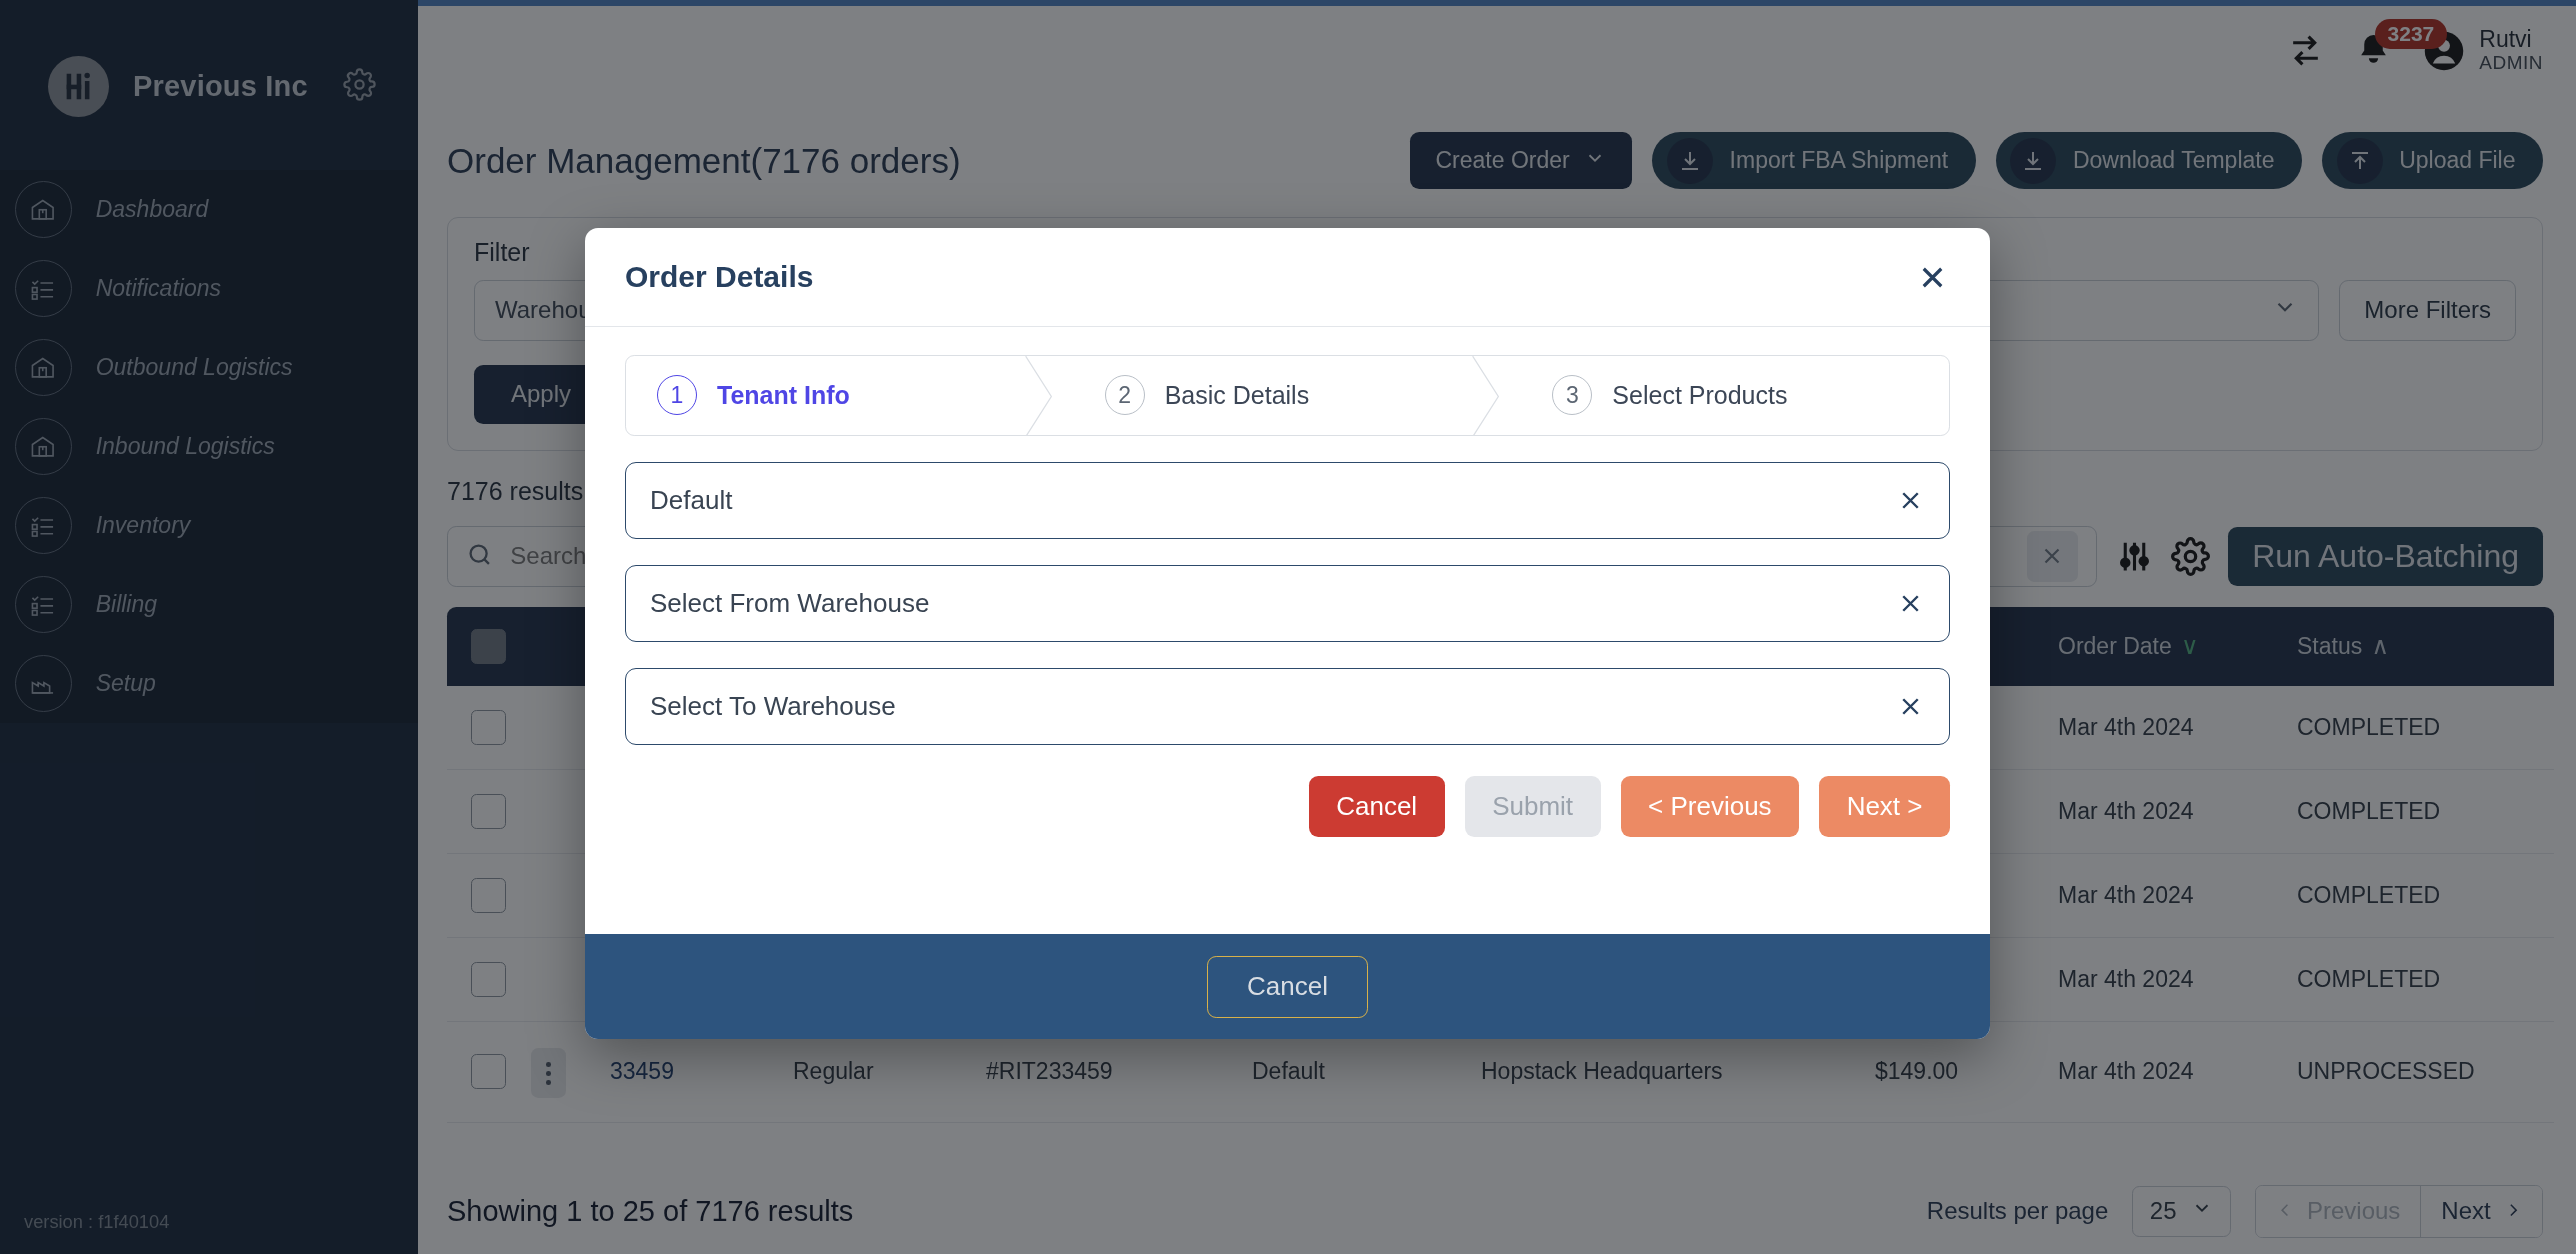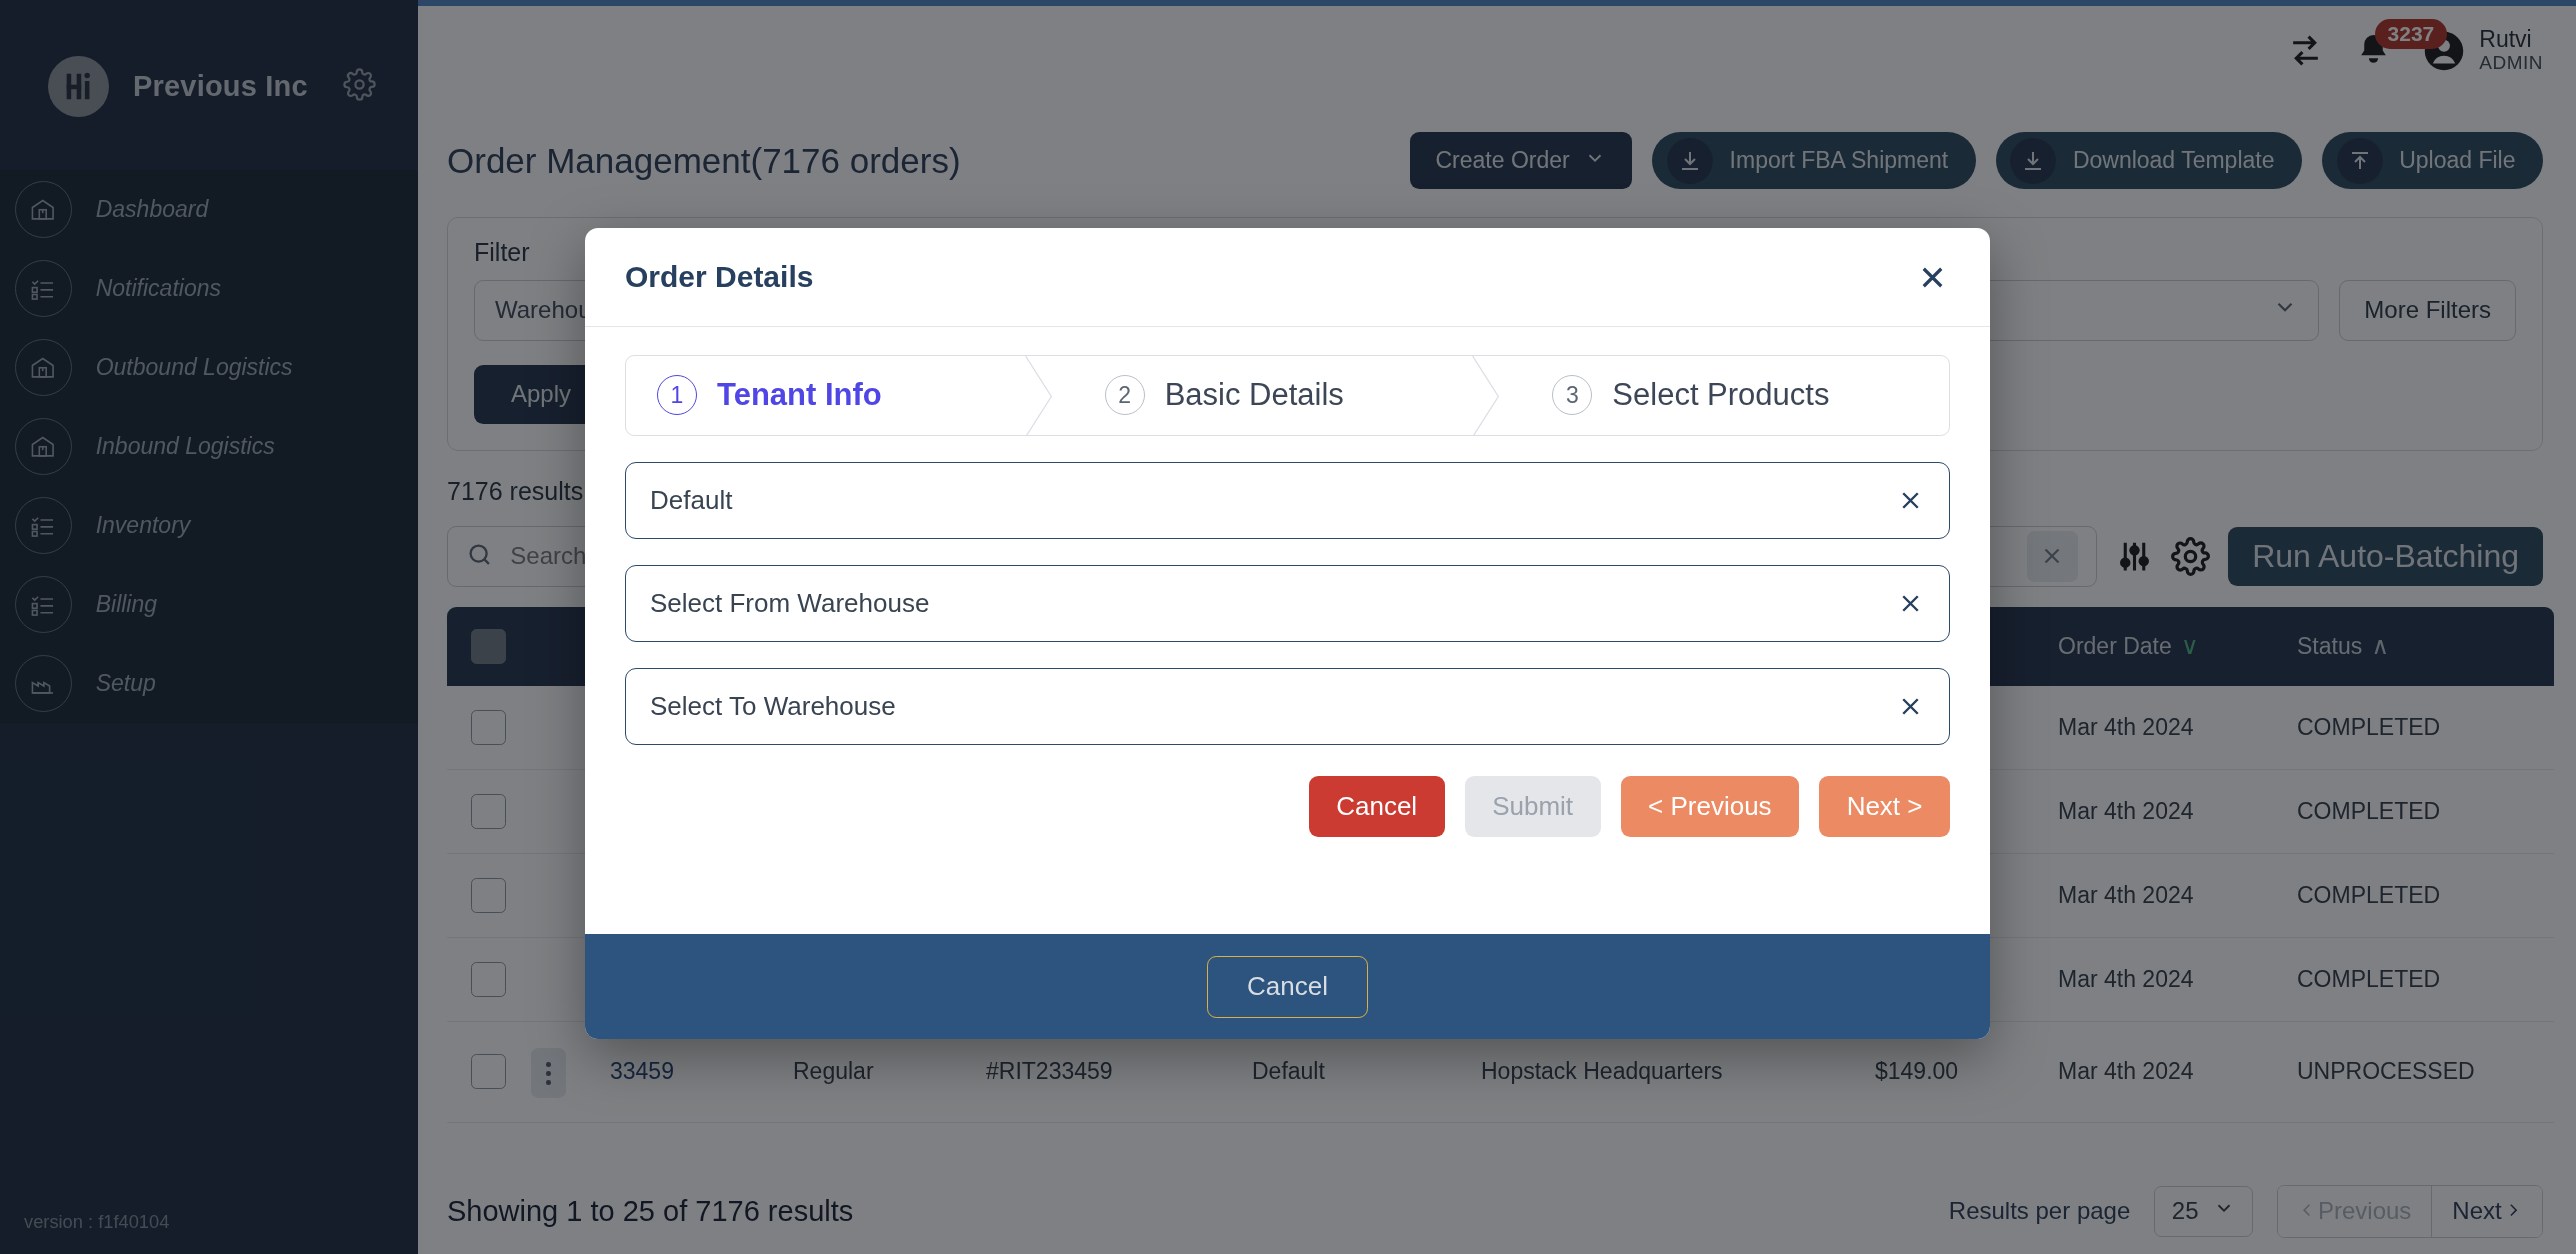--- a/index.html
+++ b/index.html
@@ -211,21 +211,21 @@
   .foot-left { font-size: 29px; color: #0f172a; }
   .foot-right { margin-left: auto; display: flex; align-items: center; gap: 24px; }
   .rpp-label { font-size: 24px; color: #24354f; }
   .rpp-sel {
     border: 0.9px solid #c8ced6; border-radius: 7.3px; height: 51px;
     padding: 0 16.5px; display: flex; align-items: center; gap: 14.7px;
     font-size: 24px; color: #2b3542; background: #fff;
   }
   .pager { display: flex; border: 0.9px solid #c8ced6; border-radius: 7.3px; overflow: hidden; }
   .pg-btn {
-    height: 51px; padding: 0 20px; display: flex; align-items: center; gap: 2px;
+    height: 51px; padding: 0 20px; display: flex; align-items: center; gap: 13px;
     font-size: 24px; background: #fff; color: #24354f; border: none; font-family: inherit;
   }
   .pg-btn.disabled { color: #aab2bb; }
   .pg-btn + .pg-btn { border-left: 0.9px solid #c8ced6; }
 
   
   .overlay {
     position: absolute; inset: 0; background: rgba(20,24,30,0.55);
   }
   .modal {
@@ -251,21 +251,21 @@
   .step + .step { padding-left: 51px; }
   .step .sep {
     position: absolute; right: -0.9px; top: 0; height: 100%; width: 33px;
   }
   .step-num {
     width: 40px; height: 40px; border-radius: 50%;
     border: 1.8px solid #b9bfc7; color: #5c6673;
     display: flex; align-items: center; justify-content: center;
     font-size: 23px; flex: none;
   }
-  .step-lbl { font-size: 31px; color: #3c4656; }
+  .step-lbl { font-size: 25px; color: #3c4656; }
   .step.active .step-num { border-color: #4f46e5; color: #4f46e5; }
   .step.active .step-lbl { color: #4f46e5; font-weight: bold; }
 
   .field {
     margin-top: 26px; height: 77px;
     border: 1.8px solid #2d4a6b; border-radius: 11px;
     display: flex; align-items: center; padding: 0 24px;
   }
   .field .ftxt { font-size: 26px; color: #394452; flex: 1; }
   .field .fx { color: #27405f; display: flex; cursor: pointer; }

